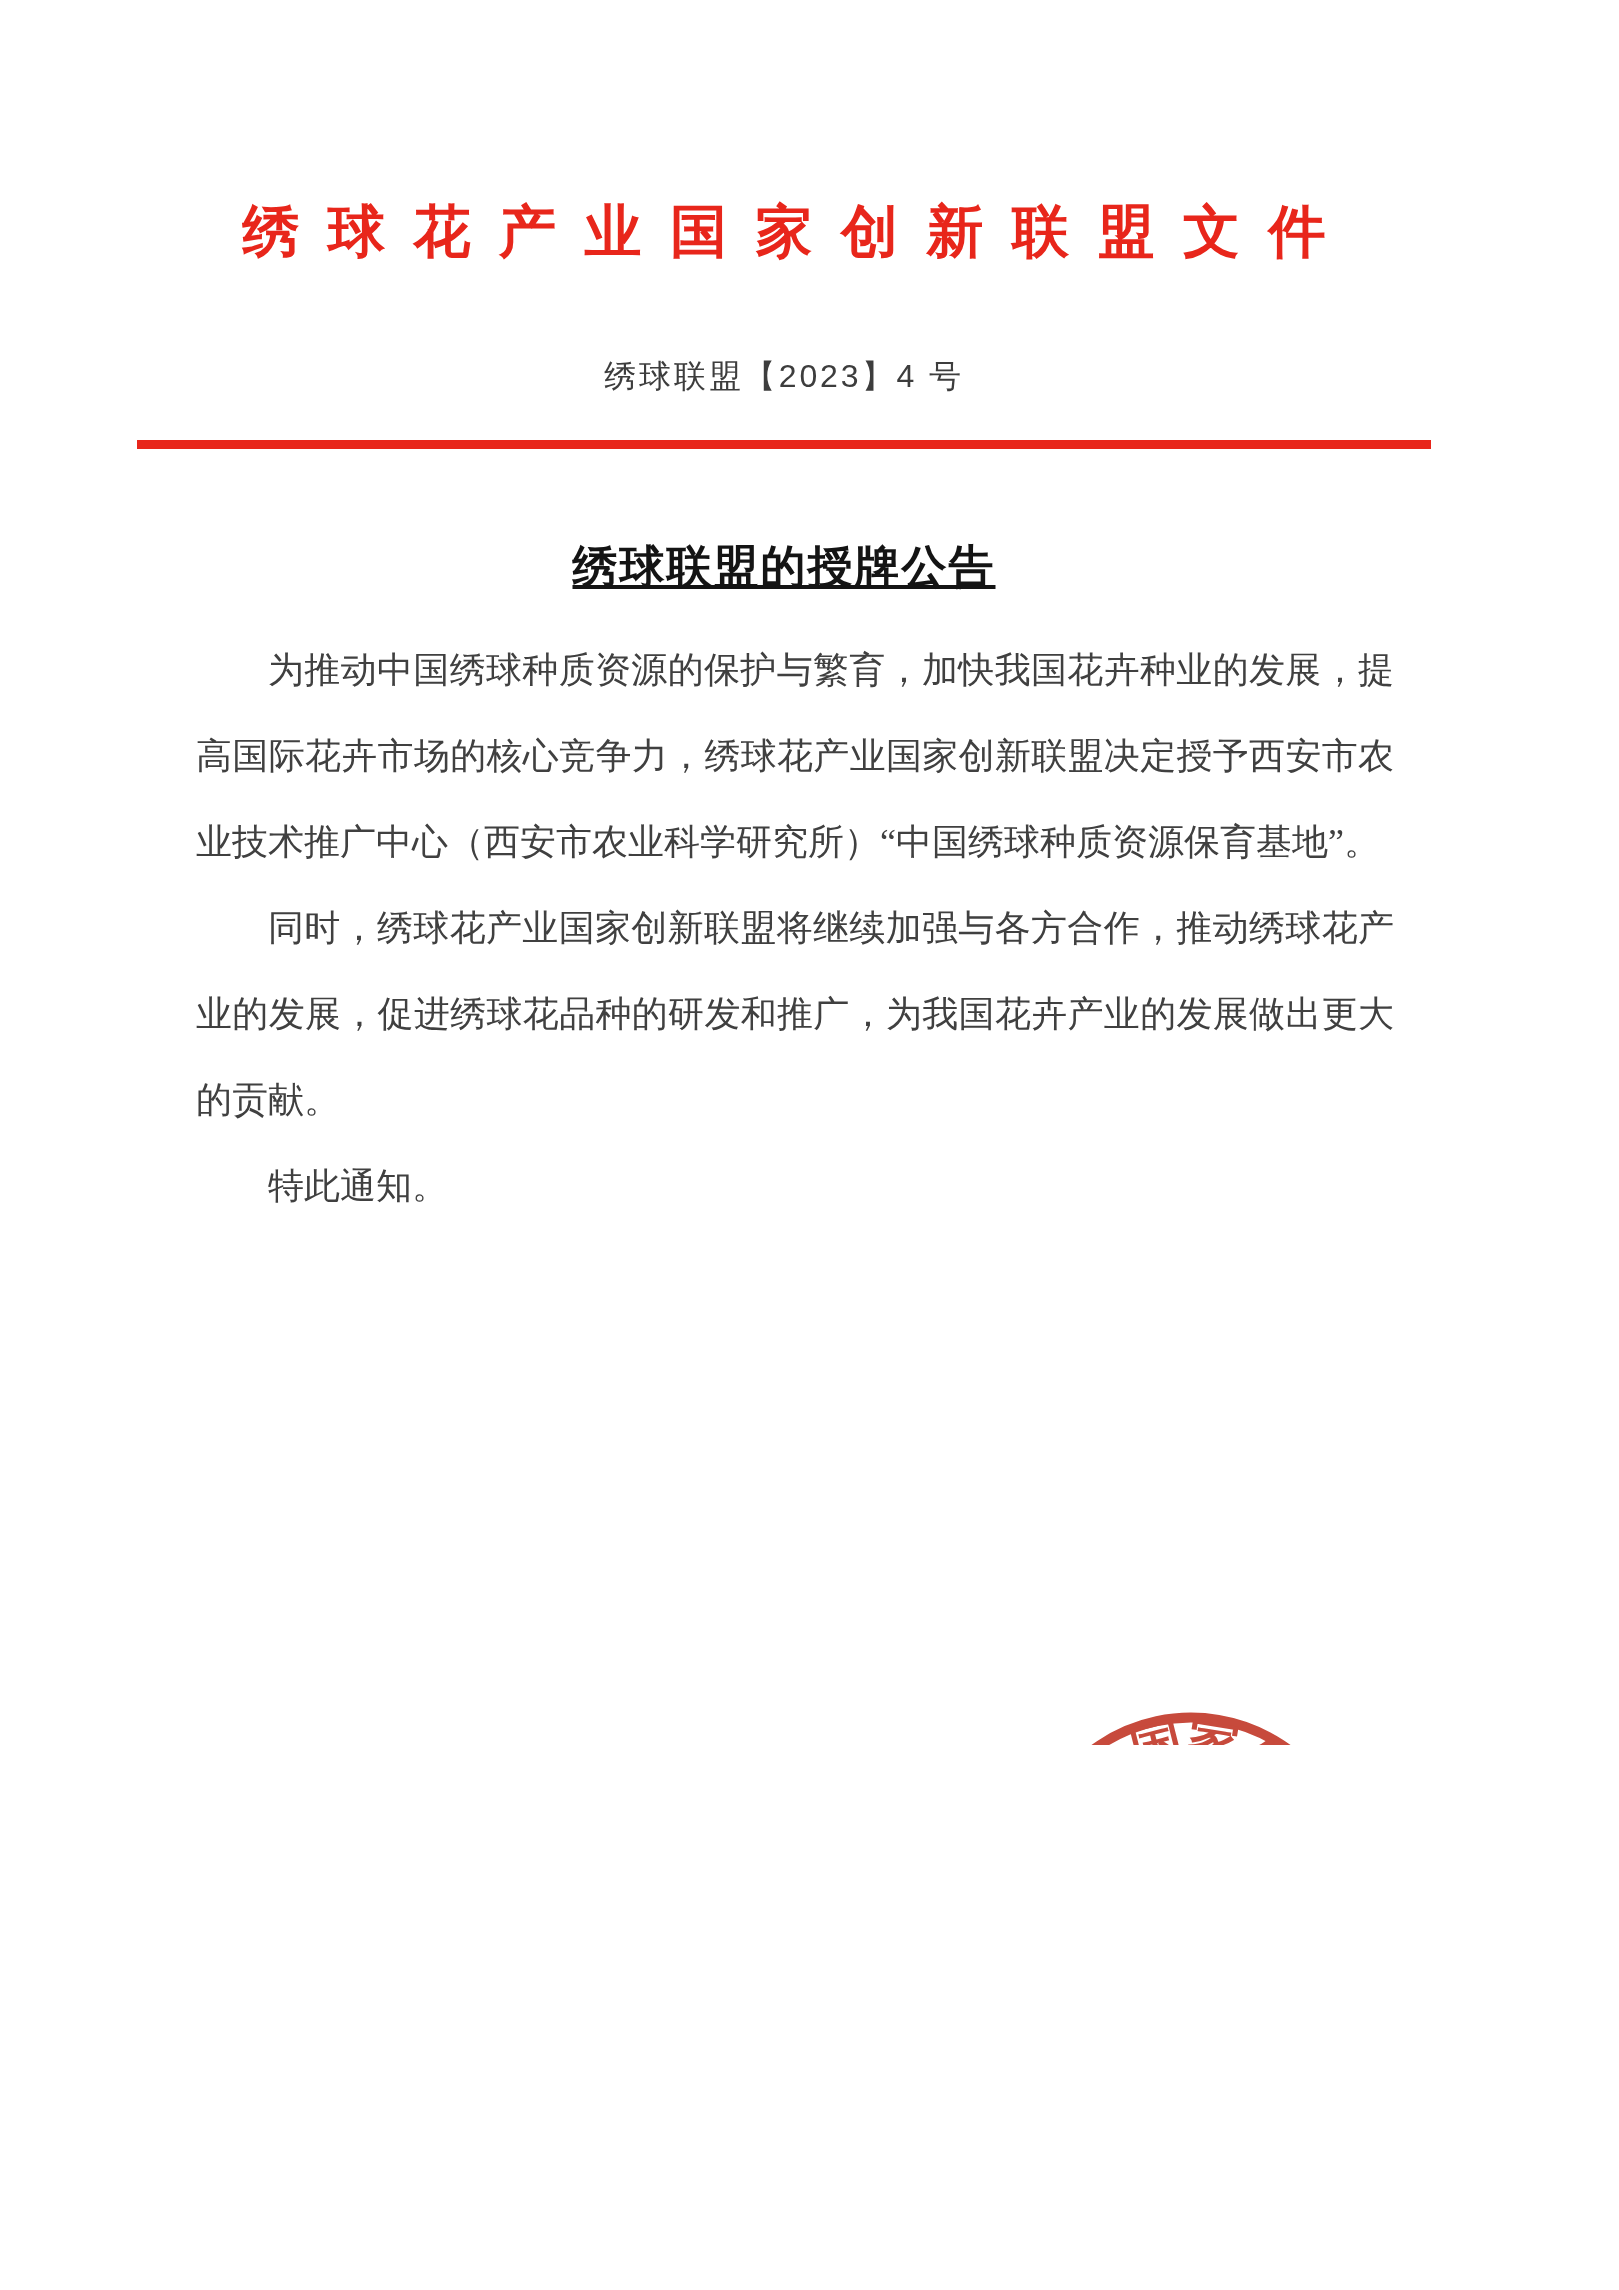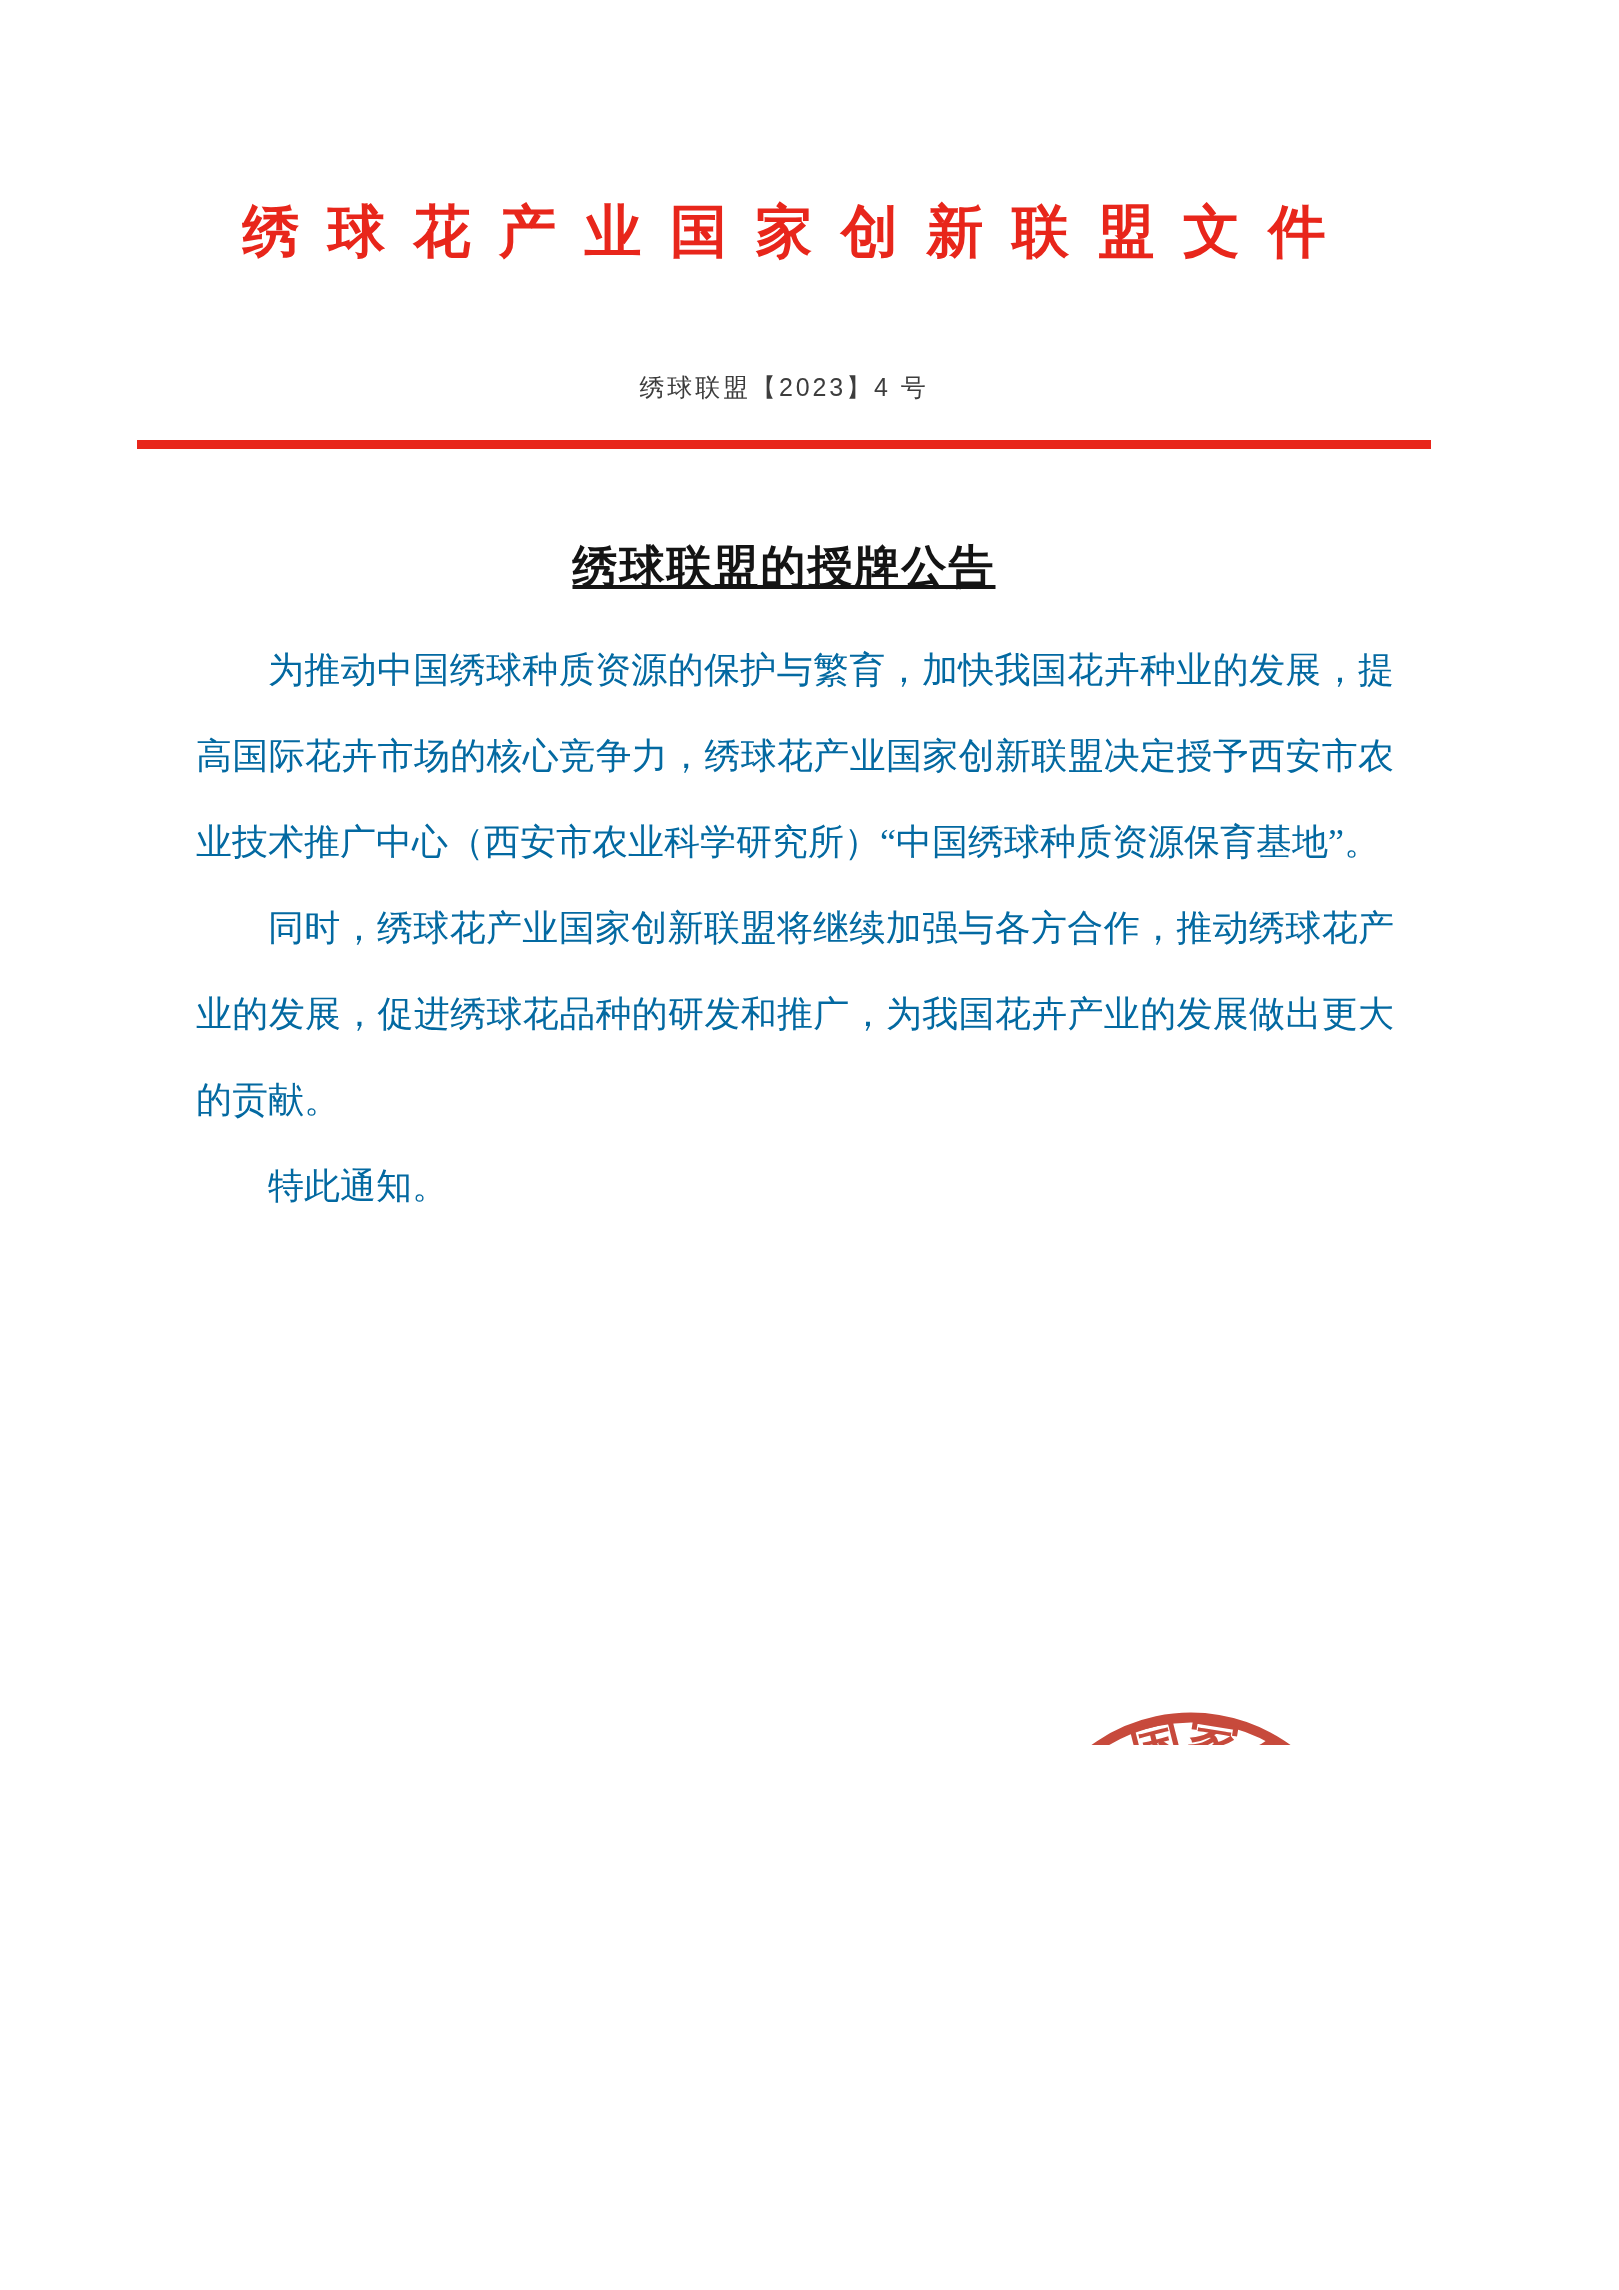--- a/index.html
+++ b/index.html
@@ -8,36 +8,36 @@
     font-family:"Liberation Serif", serif;color:#1b1b1b;
   }
   
   .red-title{
     position:absolute;left:137px;width:1294px;top:194px;
     text-align:center;font-family:"Liberation Sans", sans-serif;
     font-weight:bold;font-size:57px;letter-spacing:0.50em;text-indent:0.50em;
     color:#e8261b;white-space:nowrap;
   }
   .doc-number{
-    position:absolute;left:137px;width:1294px;top:371px;
-    text-align:center;font-size:25px;letter-spacing:2.9px;color:#3d3d3d;
+    position:absolute;left:137px;width:1294px;top:355px;
+    text-align:center;font-size:32px;letter-spacing:2.9px;color:#3d3d3d;
     font-family:"Liberation Sans", sans-serif;white-space:nowrap;
   }
   .red-line{
     position:absolute;left:137px;top:440px;width:1294px;height:8.8px;background:#e8261b;
   }
   
   .notice-heading{
     position:absolute;left:137px;width:1294px;top:537px;margin:0;
     text-align:center;font-family:"Liberation Sans", sans-serif;
     font-weight:bold;font-size:45px;color:#141414;letter-spacing:2px;text-decoration:underline;
   }
   .body-text{
     position:absolute;left:196px;width:1198px;top:627px;
-    font-size:36px;line-height:86px;text-align:justify;color:#0369a1;
+    font-size:36px;line-height:86px;text-align:justify;color:#404040;
   }
   .body-text p{margin:0;text-indent:2em;}
   
   .signature{
     position:absolute;left:1014px;top:1833px;font-size:35px;color:#1b1b1b;
     letter-spacing:1px;white-space:nowrap;
   }
   .sig-date{
     position:absolute;left:1135px;top:1919px;font-size:35px;color:#1b1b1b;
     letter-spacing:1px;white-space:nowrap;

